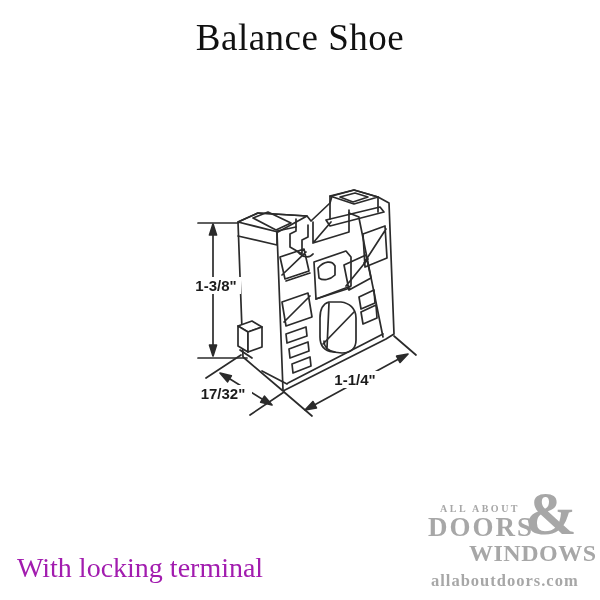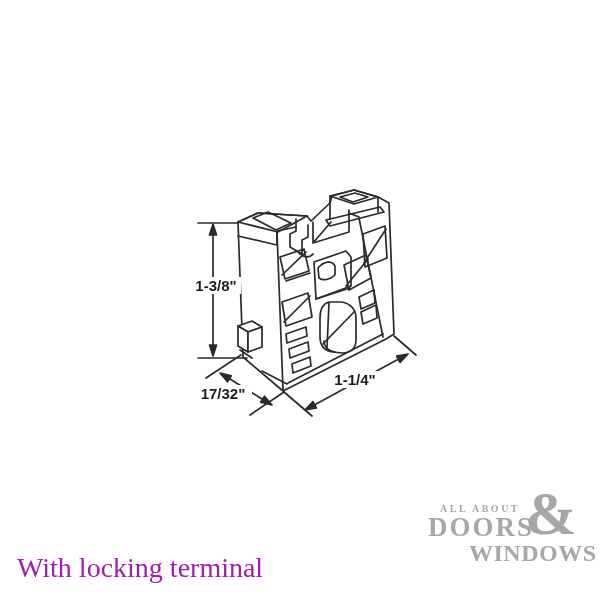--- a/index.html
+++ b/index.html
@@ -73,20 +73,21 @@
   .logo .row4 {
     position: absolute; left: 6px; top: 81px;
     font-size: 16.5px; letter-spacing: 1px; white-space: nowrap;
   }
 </style>
 </head>
 <body>
 
 <div class="stage">
 
+  <div class="page-title">Balance Shoe</div>
 
   <svg class="drawing" width="600" height="600" viewBox="0 0 600 600" stroke="#2b2b2b" stroke-width="1.7" fill="none" stroke-linejoin="round" stroke-linecap="round">
 
     <path fill="#ffffff" d="M238,222 L258,213 L307,216 L311,221 L330,203 L332,196 L354,190 L378,197 L389,203
          L394,334 L386,339 L283,391 L243,357 Z"></path>
 
     <path d="M238,222 L258,213 L307,216 L278,232 Z"></path>
     <path d="M253,218 L268,212 L291,223 L276,230 Z"></path>
     <path d="M238,236 L277,245 M277,232 L277,245"></path>
 
@@ -160,15 +161,16 @@
   <div class="dim-label dim-depth">17/32"</div>
   <div class="dim-label dim-width">1-1/4"</div>
 
   <div class="caption">With locking terminal</div>
 
   <div class="logo">
     <span class="row1">ALL ABOUT</span>
     <span class="amp">&amp;</span>
     <span class="row2">DOORS</span>
     <span class="row3">WINDOWS</span>
+    <span class="row4">allaboutdoors.com</span>
   </div>
 
 </div>
 
 </body></html>

